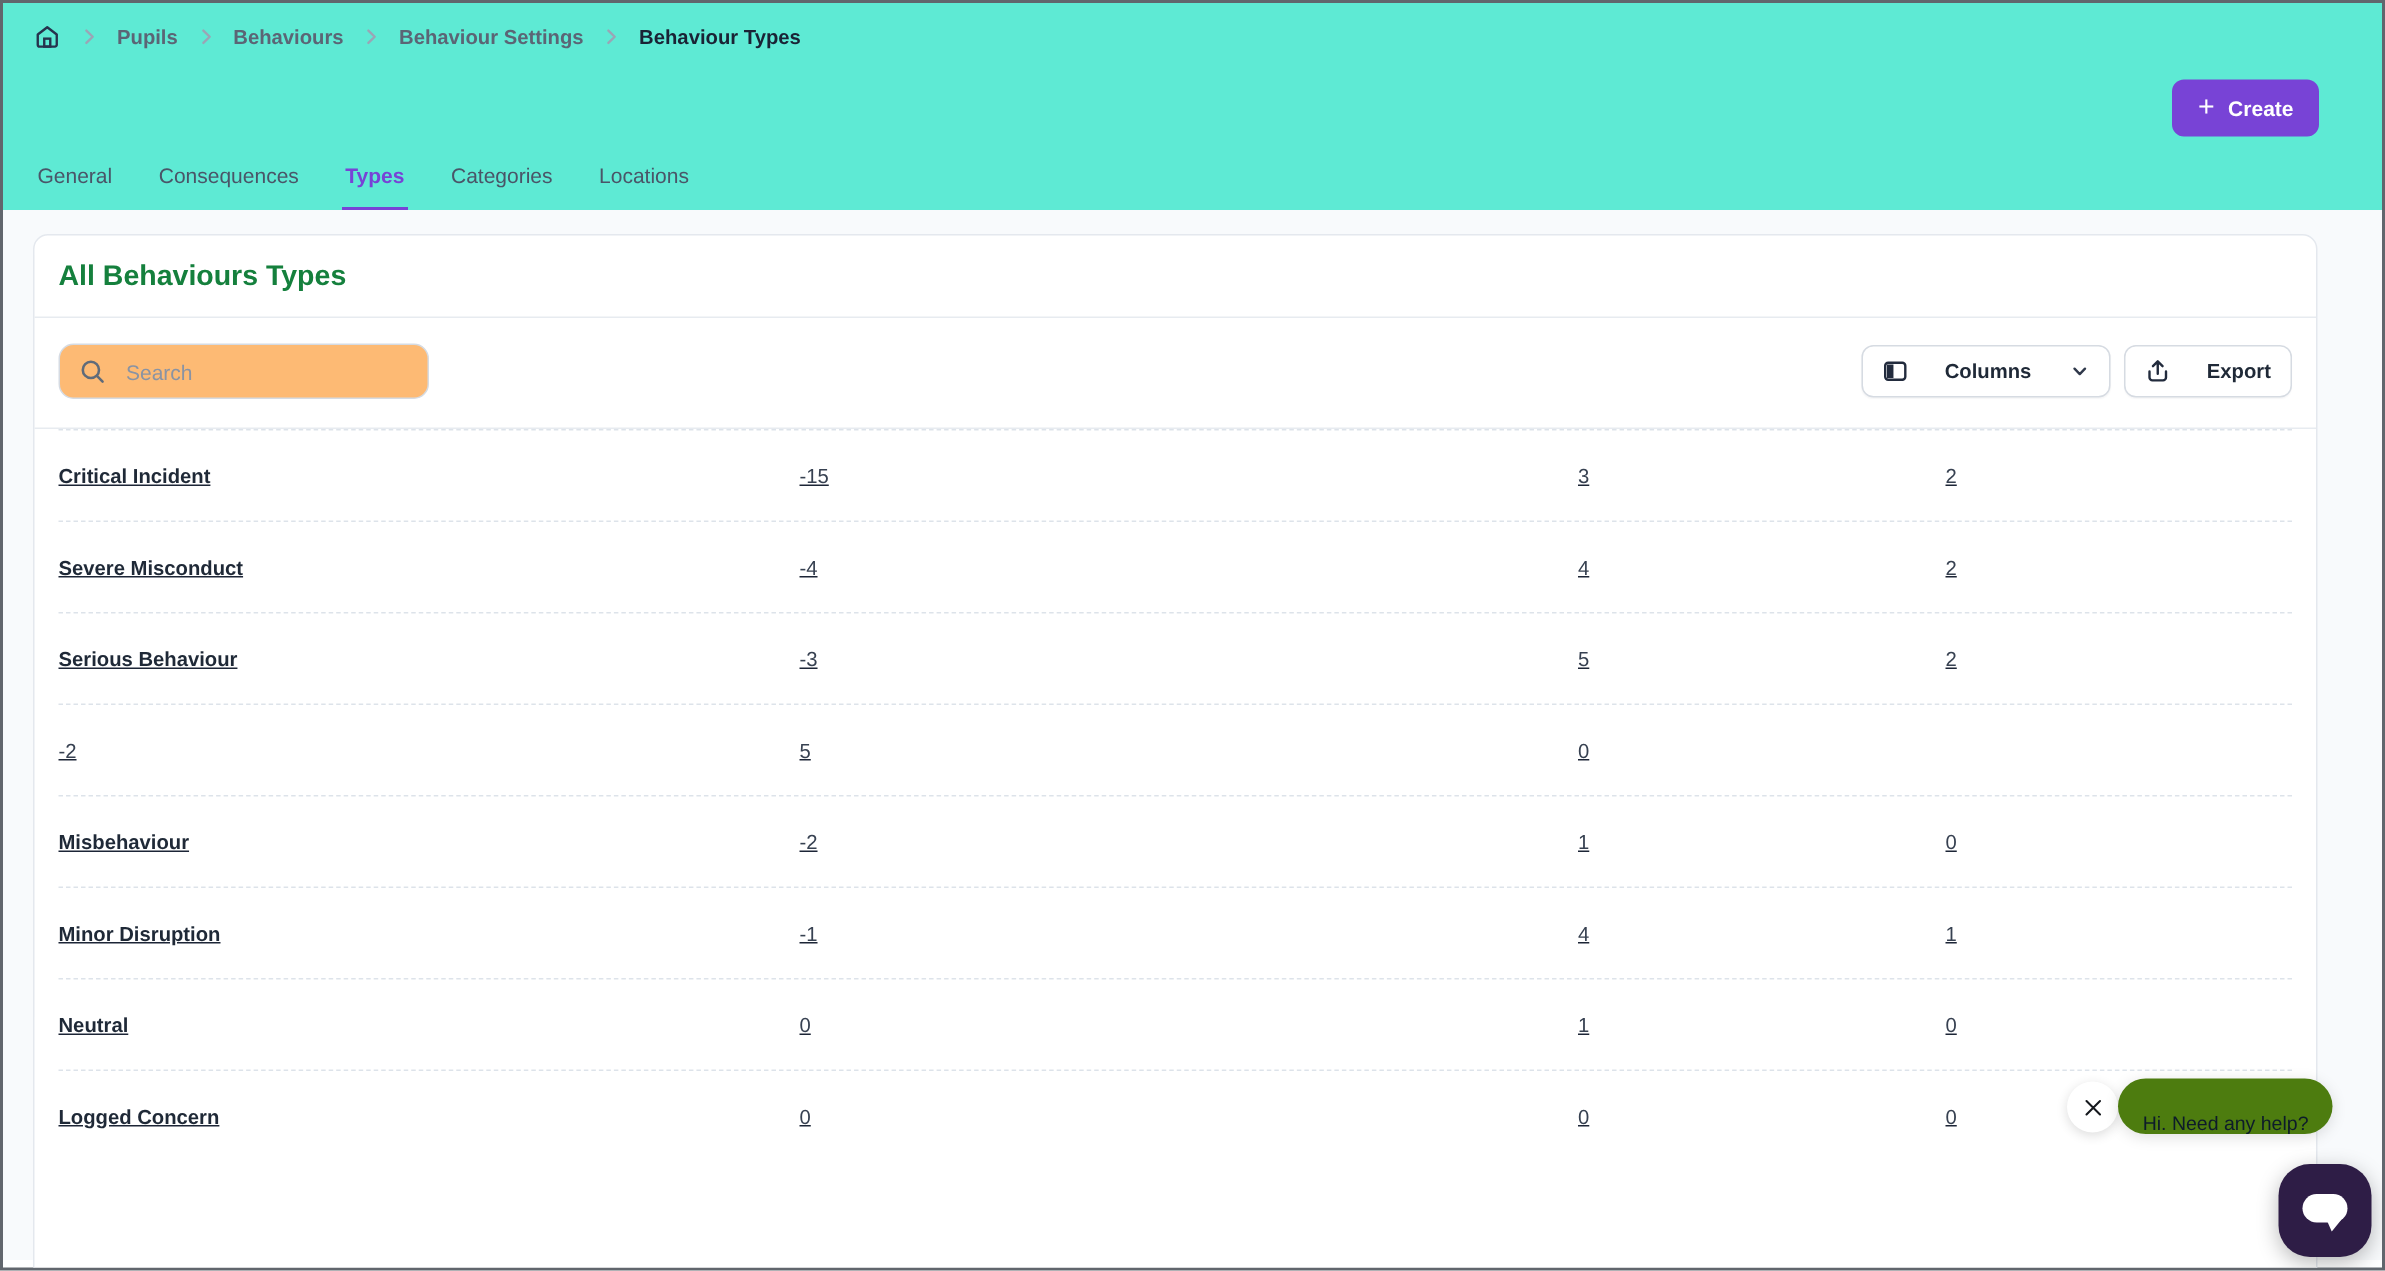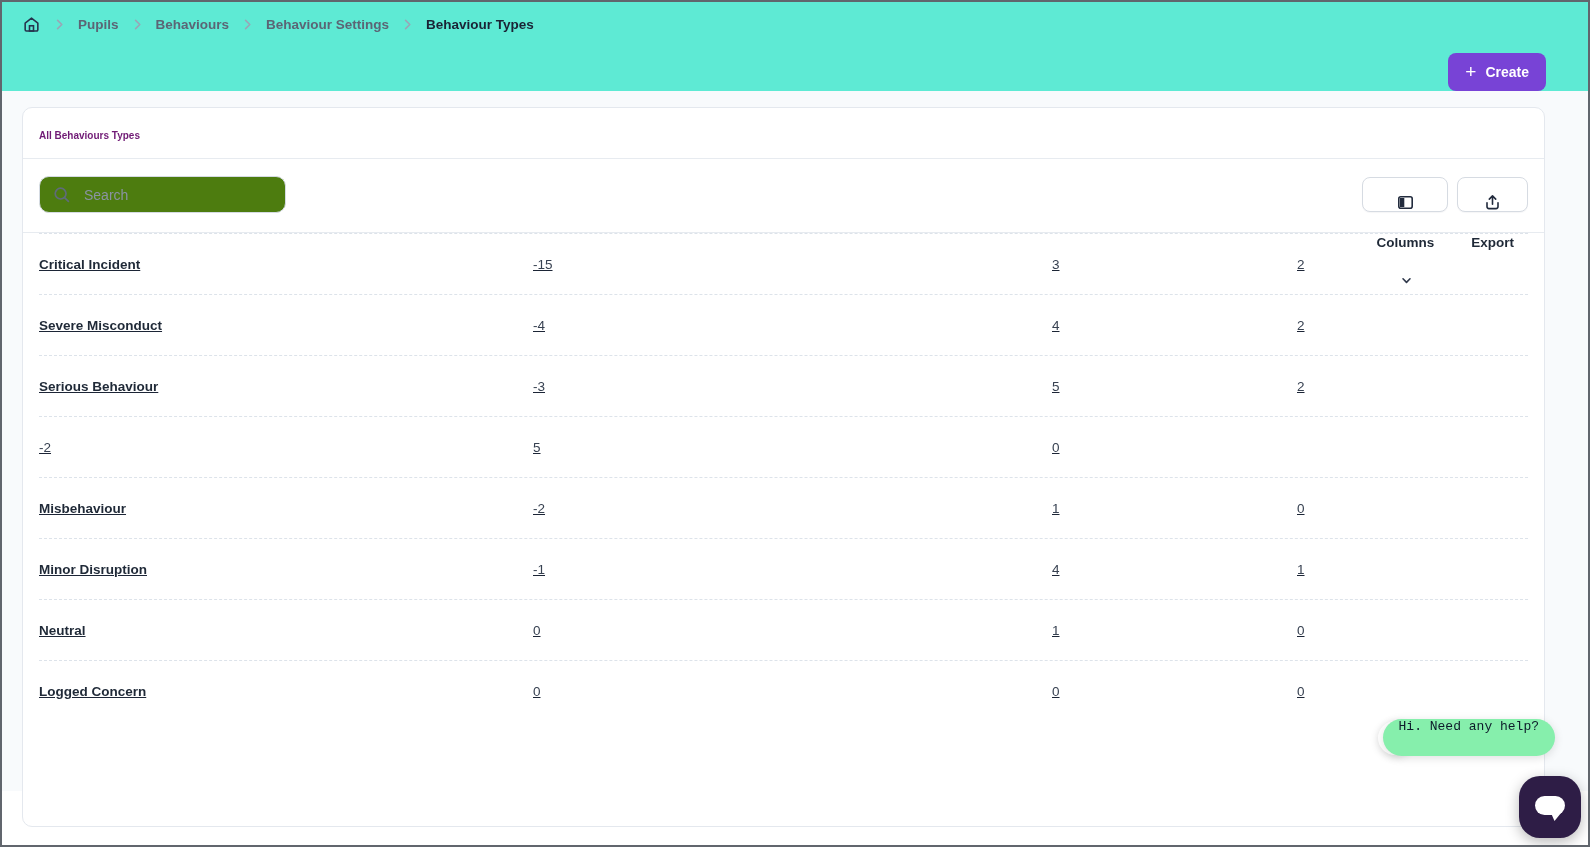--- a/index.html
+++ b/index.html
@@ -29,62 +29,61 @@
   }
   .btn-create .plus { font-size:19px; font-weight:400; line-height:1; margin-top:-2px; }
   
   .tabs { display:flex; gap:27px; margin-top:18px; padding-left:1px; }
   .tab { font-size:14px; color:#4a5568; padding:0 2px 13px 2px; border-bottom:2px solid transparent; cursor:pointer; }
   .tab.active { color:#7843d6; font-weight:600; border-bottom-color:#7843d6; }
   
   .content { background:#f8fafc; padding:16px 43px 0 20px; height:700px; }
   .card { background:#fff; border:1px solid #e4e8ee; border-radius:10px; min-height:720px; }
   .card-header { padding:17px 16px 15px 16px; }
-  .card-title { font-size:10px; font-weight:600; color:#701a75; }
+  .card-title { font-size:19px; font-weight:600; color:#15803d; }
   .divider { border-top:1px solid #e7ebf0; }
   
   .toolbar { display:flex; justify-content:space-between; align-items:center; padding:17px 16px 19px 16px; }
   .search-box {
     display:flex; align-items:center; gap:12px; width:247px; height:37px;
-    border:1px solid #d5dbe3; border-radius:10px; padding:12px 12px; background:#4d7c0f;
+    border:1px solid #d5dbe3; border-radius:10px; padding:12px 12px; background:#fdba74;
   }
   .search-box input {
     border:none; outline:none; flex:1; font-size:14px; font-family:inherit; color:#1c2536; background:transparent;
   }
   .search-box input::placeholder { color:#8a93a3; }
   .toolbar-right { display:flex; gap:9px; }
   .btn-outline {
     display:flex; align-items:center; gap:24px; background:#fff;
     border:1px solid #d6dbe2; border-radius:8px; height:35px; padding:16px 13px;
     font-size:13.5px; font-weight:600; color:#1f2937; font-family:inherit; cursor:pointer;
     box-shadow:0 1px 1px rgba(16,24,40,.04);
-    flex-direction:column;
   }
   
   .table { padding:0 16px; }
   .t-head, .t-row { display:grid; grid-template-columns:494px 519px 245px 1fr; align-items:center; }
   .t-head { height:75px; }
   .t-head .h-cell { font-size:11.5px; font-weight:700; letter-spacing:.03em; color:#1b2540; display:flex; align-items:center; gap:7px; cursor:pointer; }
   .sort-icon { font-size:9px; color:#1e2a44; line-height:1; }
   .t-row { height:61px; border-top:1px dashed #dde3ea;text-decoration:underline; }
   .t-cell { font-size:13.5px; }
   .t-cell.name { font-weight:700; color:#1f2937; }
   .t-cell.num { color:#374151; }
   
   .chat-close {
     position:absolute; left:1376px; top:719px; width:34px; height:34px;
     background:#fff; border:none; border-radius:50%;
     box-shadow:0 2px 8px rgba(0,0,0,.14); cursor:pointer;
     display:flex; align-items:center; justify-content:center;
   }
   .chat-bubble {
     position:absolute; top:717px; right:33px; height:37px;
-    background:#86efac; border-radius:18.5px; padding:0 16px;
+    background:#4d7c0f; border-radius:18.5px; padding:0 16px;
     box-shadow:0 2px 10px rgba(0,0,0,.13);
-    display:flex; align-items:flex-start; font-size:13px; color:#0d1b2a; cursor:pointer;font-family:Liberation Mono, monospace;
+    display:flex; align-items:flex-end; font-size:13px; color:#0d1b2a; cursor:pointer;
   }
   .chat-launcher {
     position:absolute; left:1517px; top:774px; width:62px; height:62px;
     background:#2e1d46; border:none; border-radius:21px; cursor:pointer;
     box-shadow:0 4px 14px rgba(0,0,0,.28);
     display:flex; align-items:center; justify-content:center;
   }
 </style>
 </head>
 <body>
@@ -125,20 +124,27 @@
 
   <div class="title-row">
     <div>
     </div>
     <button class="btn-create">
       <span class="plus">+</span>
       <span>Create</span>
     </button>
   </div>
 
+  <div class="tabs">
+    <div class="tab">General</div>
+    <div class="tab">Consequences</div>
+    <div class="tab active">Types</div>
+    <div class="tab">Categories</div>
+    <div class="tab">Locations</div>
+  </div>
 </div>
 
 <div class="content">
   <div class="card">
     <div class="card-header">
       <span class="card-title">All Behaviours Types</span>
     </div>
     <div class="divider"></div>
 
     <div class="toolbar">

